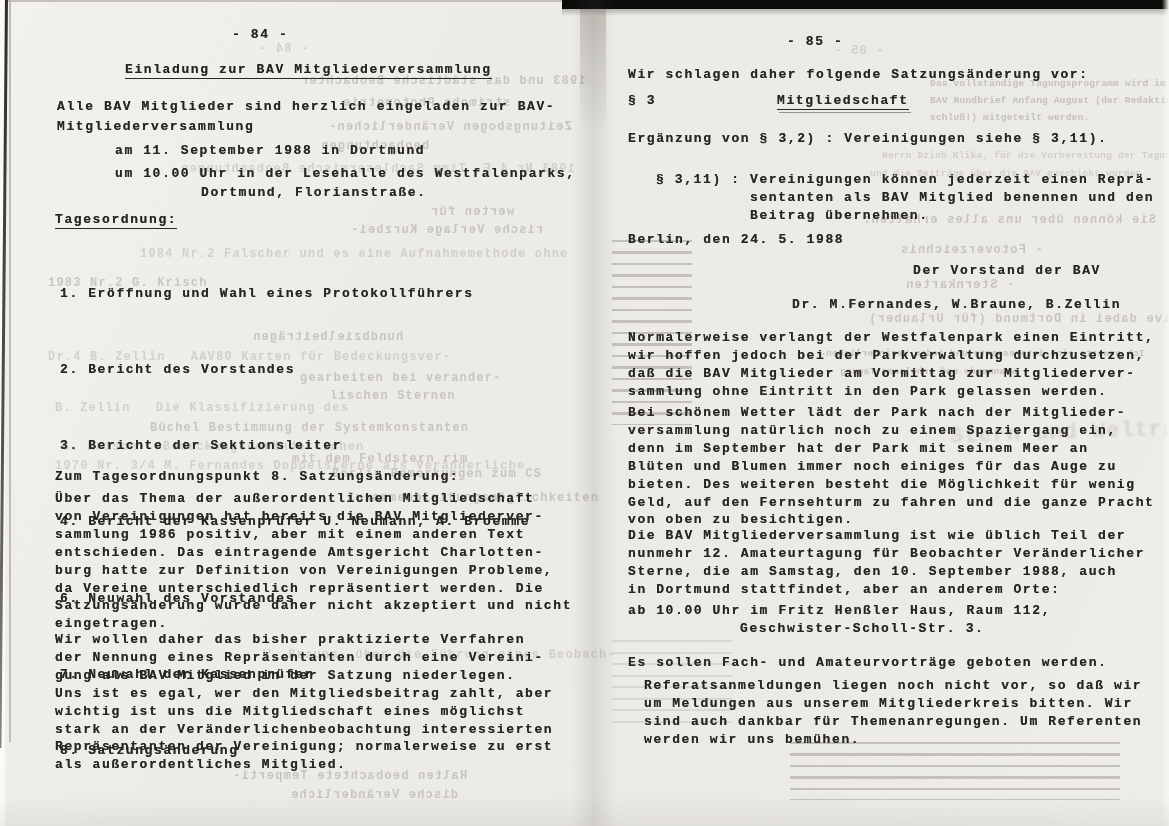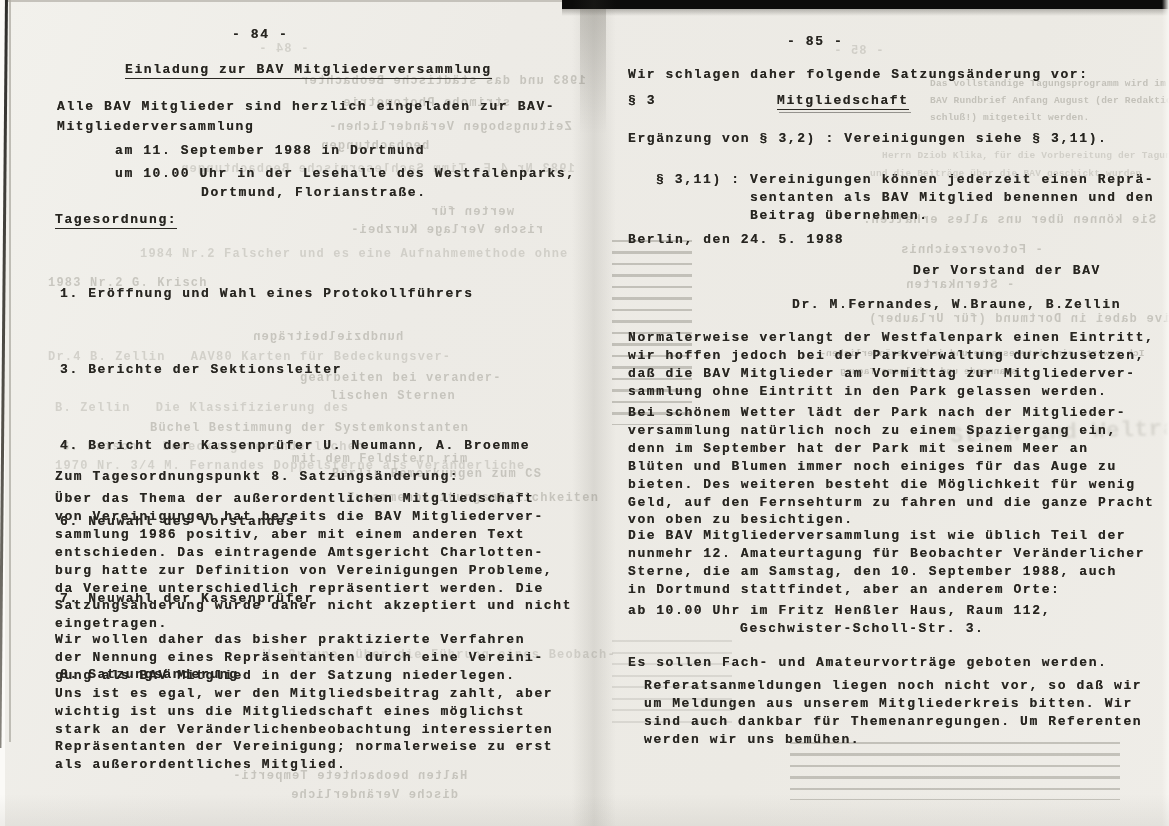--- a/index.html
+++ b/index.html
@@ -116,20 +116,21 @@
     <div class="txt" style="left:232px;top:26px;">- 84 -</div>
     <div class="txt" style="left:125px;top:61px;"><span class="ul">Einladung zur BAV Mitgliederversammlung</span></div>
     <div class="txt lh20" style="left:57px;top:97px;">Alle BAV Mitglieder sind herzlich eingeladen zur BAV-
 Mitgliederversammlung</div>
     <div class="txt" style="left:115px;top:142px;">am 11. September 1988 in Dortmund</div>
     <div class="txt" style="left:115px;top:165px;">um 10.00 Uhr in der Lesehalle des Westfalenparks,</div>
     <div class="txt" style="left:201px;top:184px;">Dortmund, Florianstraße.</div>
     <div class="txt" style="left:55px;top:211px;"><span class="ul">Tagesordnung:</span></div>
     <div class="txt agenda" style="left:60px;top:230px;">
       <div>1. Eröffnung und Wahl eines Protokollführers</div>
+      <div>2. Bericht des Vorstandes</div>
       <div>3. Berichte der Sektionsleiter</div>
       <div>4. Bericht der Kassenprüfer U. Neumann, A. Broemme</div>
       <div>6. Neuwahl des Vorstandes</div>
       <div>7. Neuwahl der Kassenprüfer</div>
       <div>8. Satzungsänderung</div>
       
     </div>
     <div class="txt" style="left:55px;top:468px;">Zum Tagesordnungspunkt 8. Satzungsänderung:</div>
     <div class="txt" style="left:55px;top:490px;">Über das Thema der außerordentlichen Mitgliedschaft
 von Vereinigungen hat bereits die BAV Mitgliederver-

